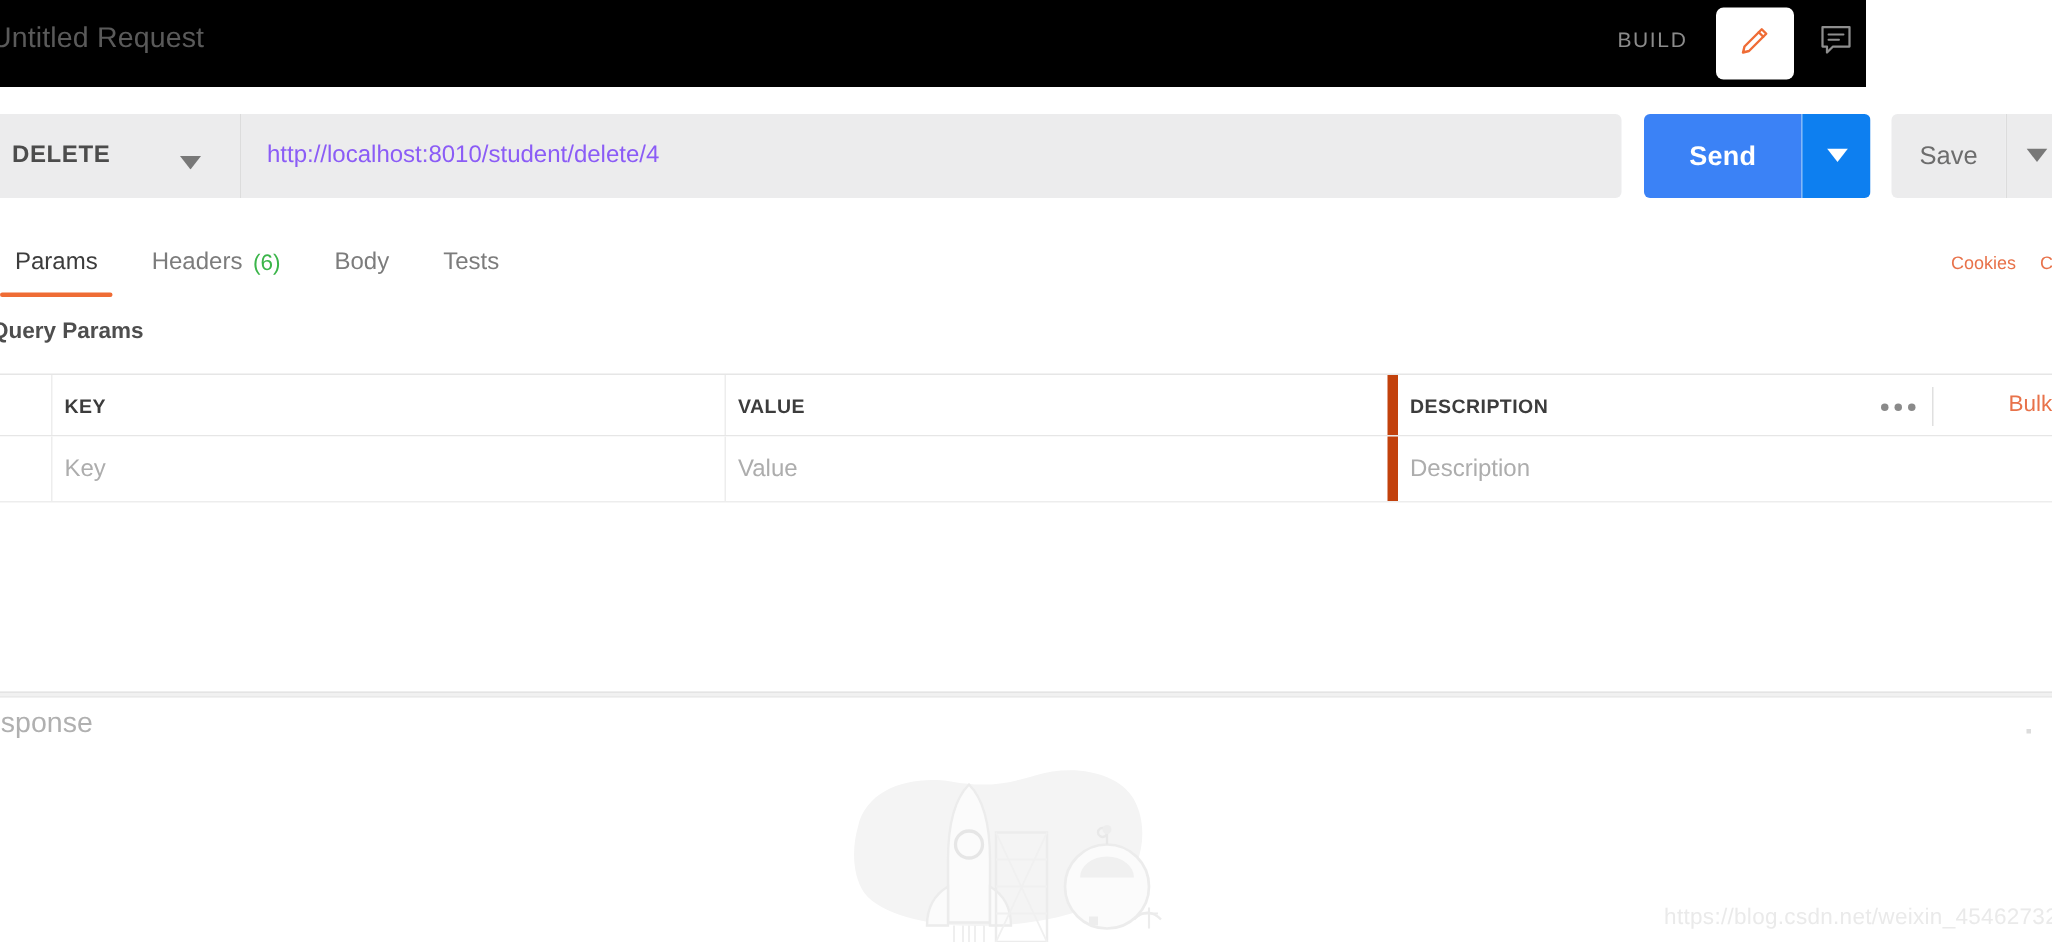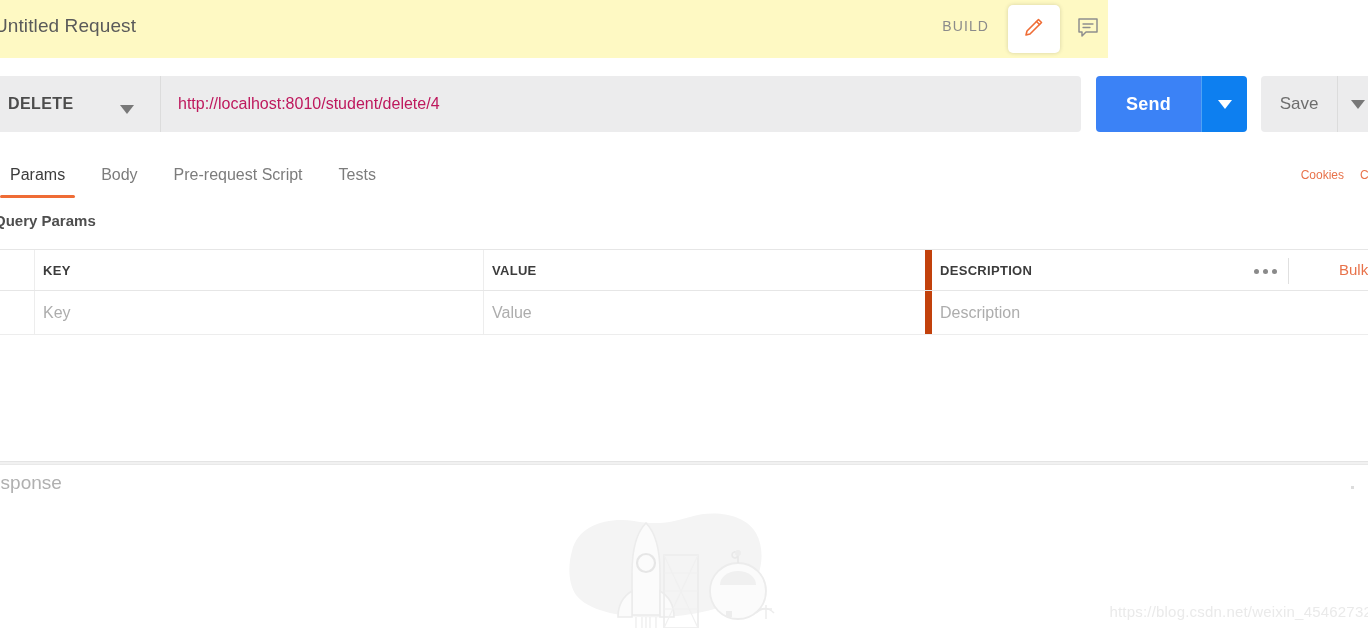--- a/index.html
+++ b/index.html
@@ -6,22 +6,22 @@
   html, body {
     width: 1368px; height: 628px;
     background: #ffffff;
     font-family: "Liberation Sans", sans-serif;
     overflow: hidden;
   }
   .app { position: relative; width: 1368px; height: 628px; background: #fff; }
 
   
   .topbar {
-    position: absolute; left: 0; top: 0; width: 1108px; height: 58px;
-    background: #fef9c3;
+    position: absolute; left: 0; top: 0; width: 1244px; height: 58px;
+    background: #000000;
     display: flex; align-items: center;
   }
   .req-title {
     position: absolute; left: -6px; top: 15px;
     font-size: 19px; color: #5a5a5a; font-weight: 400;
     white-space: nowrap; letter-spacing: .1px;
   }
   .build-label {
     position: absolute; right: 119px; top: 18px;
     font-size: 14px; color: #8b8b8b; letter-spacing: 1.1px; font-weight: 400;
@@ -56,21 +56,21 @@
   .method-sep {
     position: absolute; left: 160px; top: 0; width: 1px; height: 56px;
     background: #dcdcdc;
   }
   .url-box {
     position: absolute; left: 161px; top: 0; width: 920px; height: 56px;
     background: #ececed; border-radius: 0 4px 4px 0;
     display: flex; align-items: center;
   }
   .url-text {
-    margin-left: 17px; font-size: 16px; color: #be185d; font-weight: 400;
+    margin-left: 17px; font-size: 16px; color: #8b5cf6; font-weight: 400;
   }
   .send-btn {
     position: absolute; left: 1096px; top: 0; width: 105px; height: 56px;
     background: #3b82f6; border-radius: 4px 0 0 4px;
     display: flex; align-items: center; justify-content: center;
     cursor: pointer;
   }
   .send-label { color: #fff; font-size: 18px; font-weight: 700; letter-spacing: .2px; }
   .send-caret-btn {
     position: absolute; left: 1201px; top: 0; width: 46px; height: 56px;
@@ -241,24 +241,25 @@
       </span>
     </div>
   </div>
 
   <div class="tabs-row">
     <div class="tabs">
       <div class="tab active">
         <span>Params</span>
       </div>
       <div class="tab">
+        <span>Headers</span>
+        <span class="count">(6)</span>
+      </div>
+      <div class="tab">
         <span>Body</span>
-      </div>
-      <div class="tab">
-        <span>Pre-request Script</span>
       </div>
       <div class="tab">
         <span>Tests</span>
       </div>
     </div>
     <div class="tabs-right">
       <span class="link-orange">Cookies</span>
       <span class="link-orange">Cod</span>
     </div>
   </div>

